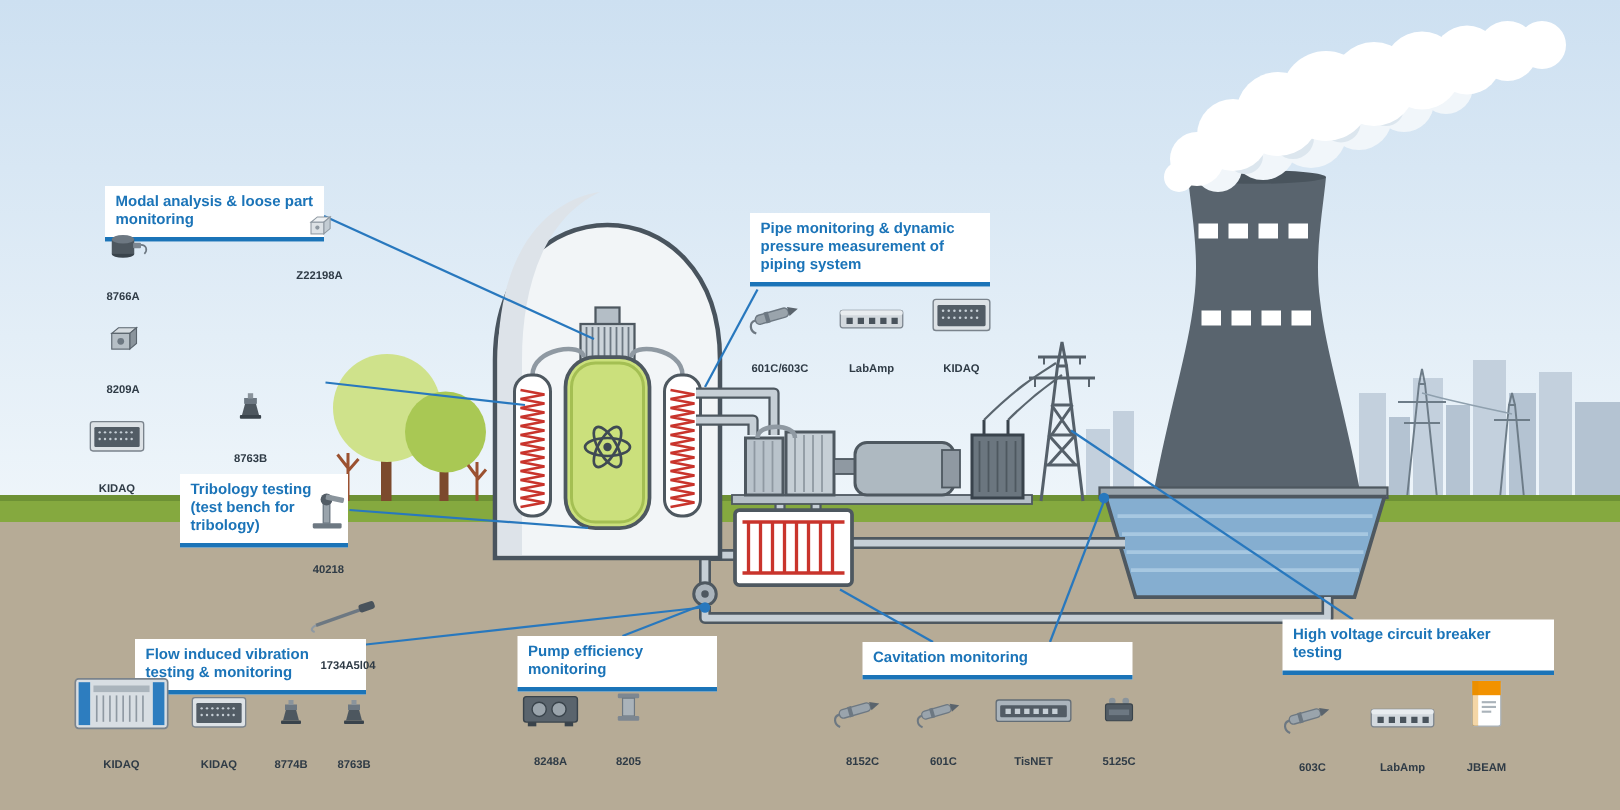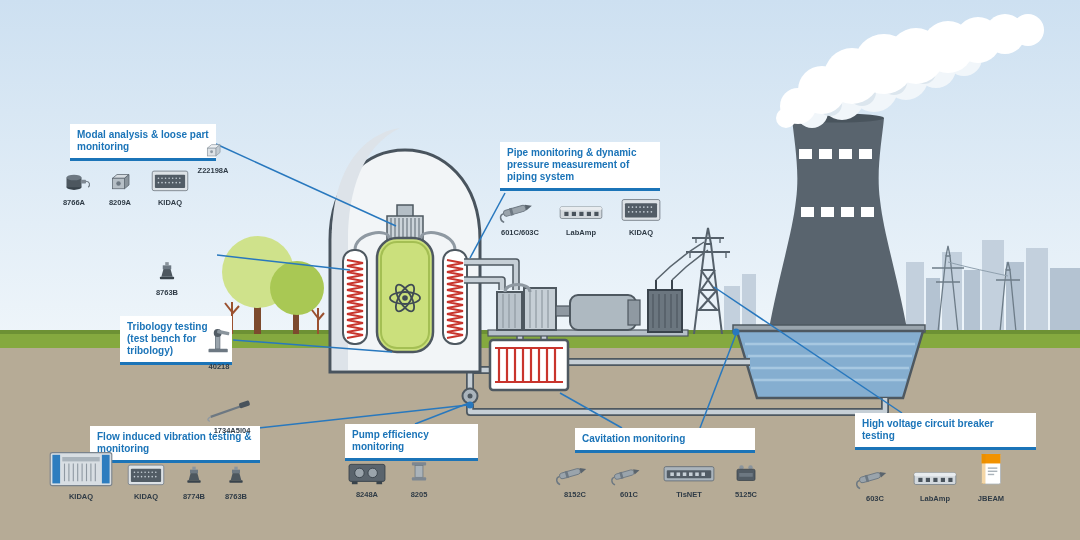--- a/index.html
+++ b/index.html
@@ -5,21 +5,21 @@
   * { margin:0; padding:0; box-sizing:border-box; }
   body { font-family:"Liberation Sans", sans-serif; background:#fff; }
   .stage { position:relative; width:1080px; height:540px; overflow:hidden; background:#3b82f6; }
   .scene { position:absolute; left:0; top:0; }
   .callout { position:absolute; }
   .callout-box { background:#ffffff; border-bottom:3px solid #1b74b8; padding:5px 7px 5px 7px; }
   .callout-box span { display:block; color:#1b74b8; font-weight:bold; font-size:10px; line-height:1.2; }
   .products { position:absolute; display:flex; align-items:flex-end; gap:10px; }
   .product { display:flex; flex-direction:column; align-items:center; }
   .picon { display:block; }
-  .plabel { font-size:7.5px; font-weight:bold; color:#2f3b46; margin-top:2px; white-space:nowrap; }
+  .plabel { font-size:7.5px; font-weight:bold; color:#2f3b46; margin-top:15px; white-space:nowrap; }
 </style>
 </head>
 <body>
 
 <div class="stage">
 
   <svg class="scene" width="1080" height="540" viewBox="0 0 1080 540">
     <defs>
       <linearGradient id="sky" x1="0" y1="0" x2="0" y2="1">
         <stop offset="0" stop-color="#cde0f1"></stop>
@@ -385,21 +385,21 @@
         <rect x="20" y="28" width="8" height="1.8" fill="#aab3ba"></rect>
       </symbol>
     </defs>
   </svg>
 
   <div class="callout" style="left:70px; top:124px; width:146px;">
     <div class="callout-box">
       <span>Modal analysis &amp; loose part monitoring</span>
     </div>
   </div>
-  <div class="products" style="left:56px; top:164px;">
+  <div class="products" style="left:56px; top:150px;flex-direction:column;">
     <div class="product">
       <svg class="picon" width="36" height="28">
           <use href="#sym-accel-cyl"></use>
         </svg>
       <span class="plabel">8766A</span>
     </div>
     <div class="product">
       <svg class="picon" width="36" height="28">
           <use href="#sym-accel-cube"></use>
         </svg>
@@ -463,21 +463,21 @@
       <span class="plabel">LabAmp</span>
     </div>
     <div class="product">
       <svg class="picon" width="46" height="34">
           <use href="#sym-kidaq"></use>
         </svg>
       <span class="plabel">KIDAQ</span>
     </div>
   </div>
 
-  <div class="callout" style="left:90px; top:426px; width:170px;">
+  <div class="callout" style="left:90px; top:426px; width:154px;">
     <div class="callout-box">
       <span>Flow induced vibration testing &amp; monitoring</span>
     </div>
   </div>
   <div class="products" style="left:203px; top:392px;">
     <div class="product">
       <svg class="picon" width="58" height="32">
           <use href="#sym-cable"></use>
         </svg>
       <span class="plabel">1734A5l04</span>

